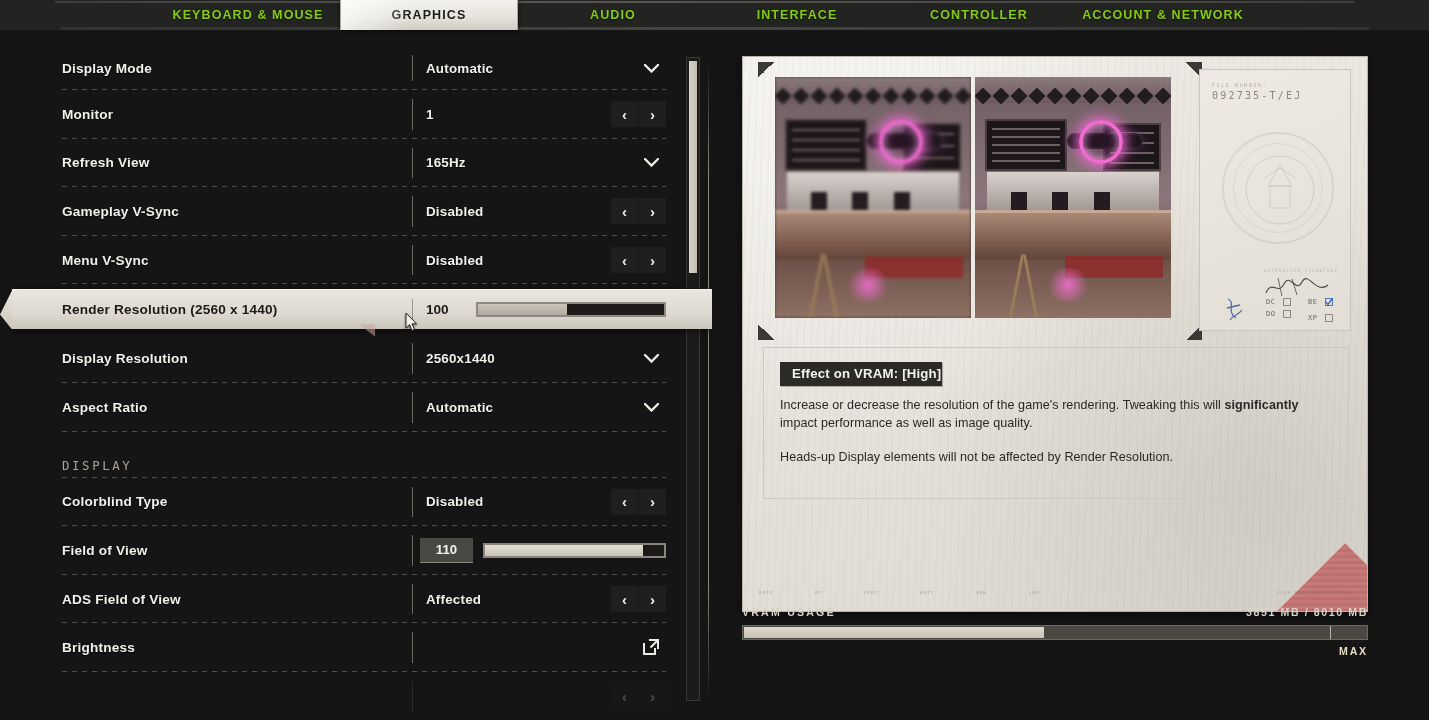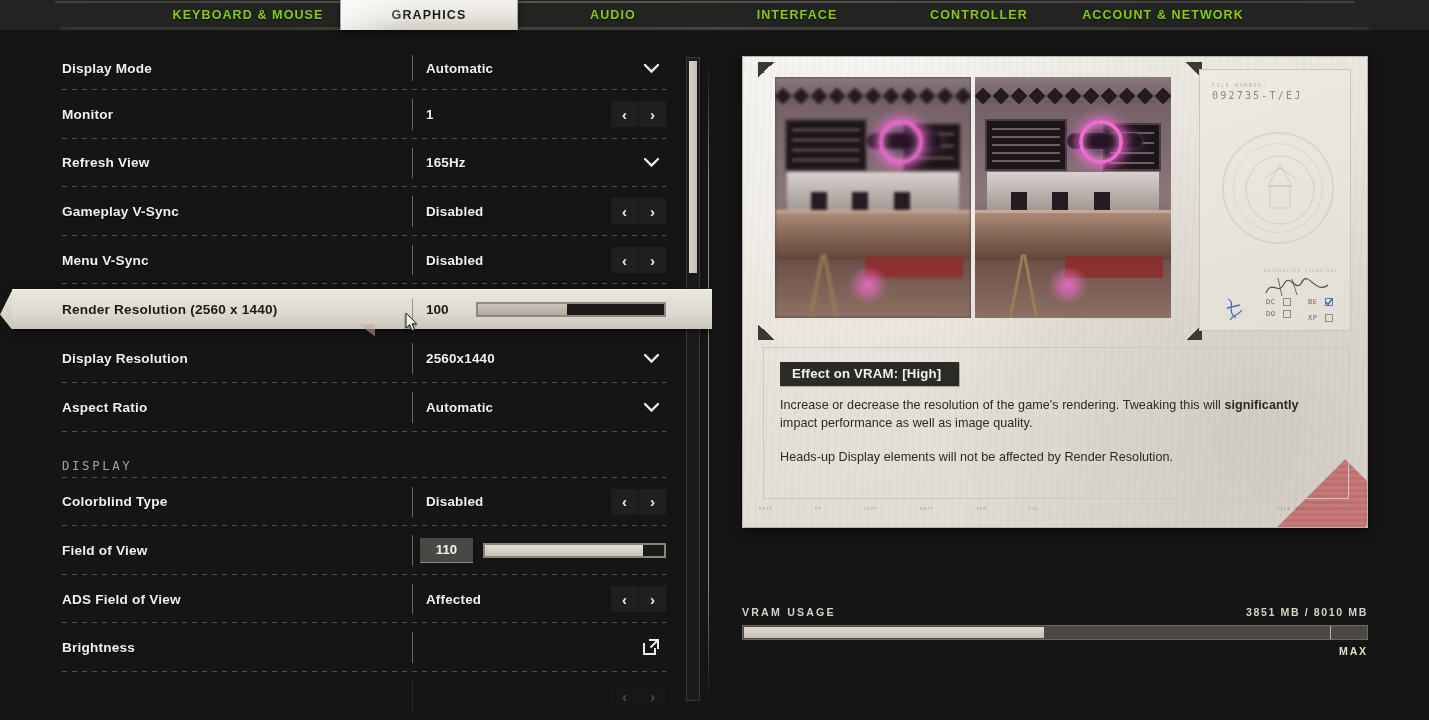--- a/index.html
+++ b/index.html
@@ -183,21 +183,21 @@
   }
 
   
   #right { position:absolute; left:742px; top:56px; width:640px; height:610px; }
   #ptitle {
     color:#efe6cf; font-size:32px; font-weight:bold; letter-spacing:.3px;
     text-shadow:0 2px 3px rgba(0,0,0,.75);
     margin:0 0 16px 2px;
   }
   #paper {
-    position:relative; width:626px; height:472px;
+    position:relative; width:626px; height:556px;
     background:
       radial-gradient(circle at 18% 12%, rgba(255,255,255,.55), rgba(0,0,0,0) 45%),
       radial-gradient(circle at 82% 78%, rgba(0,0,0,.08), rgba(0,0,0,0) 50%),
       linear-gradient(165deg,#efece6 0%,#e7e3db 45%,#dedad1 100%);
     border:1px solid #b9b4aa;
     box-shadow:0 3px 9px rgba(0,0,0,.6);
     overflow:hidden;
   }
   #paper::before{
     content:""; position:absolute; left:0; top:0; right:0; bottom:0;
@@ -294,21 +294,21 @@
   .chk { position:absolute; font-size:7px; color:#6e6a60;
     font-family:"DejaVu Sans Mono", monospace; letter-spacing:.5px; }
 
   #desc {
     position:absolute; left:20px; top:290px; width:586px; height:152px;
     border:1px solid #cdc8be;
     padding:14px 16px;
   }
   #vrambadge {
     display:inline-block; background:#2b2a27; color:#f4f2ec;
-    font-size:13.2px; font-weight:bold; padding:4px 18px 5px 12px;
+    font-size:13.2px; font-weight:bold; padding:4px 1px 5px 12px;
     letter-spacing:.2px; box-shadow:1px 1px 0 rgba(0,0,0,.25);
   }
   .dtext {
     color:#2a2926; font-size:12.6px; line-height:17.5px;
     margin-top:11px; letter-spacing:.05px;
   }
   .dtext b { font-weight:bold; }
   .dtext.second { margin-top:17px; }
   #microfoot {
     position:absolute; left:16px; right:16px; bottom:14px; height:10px;

